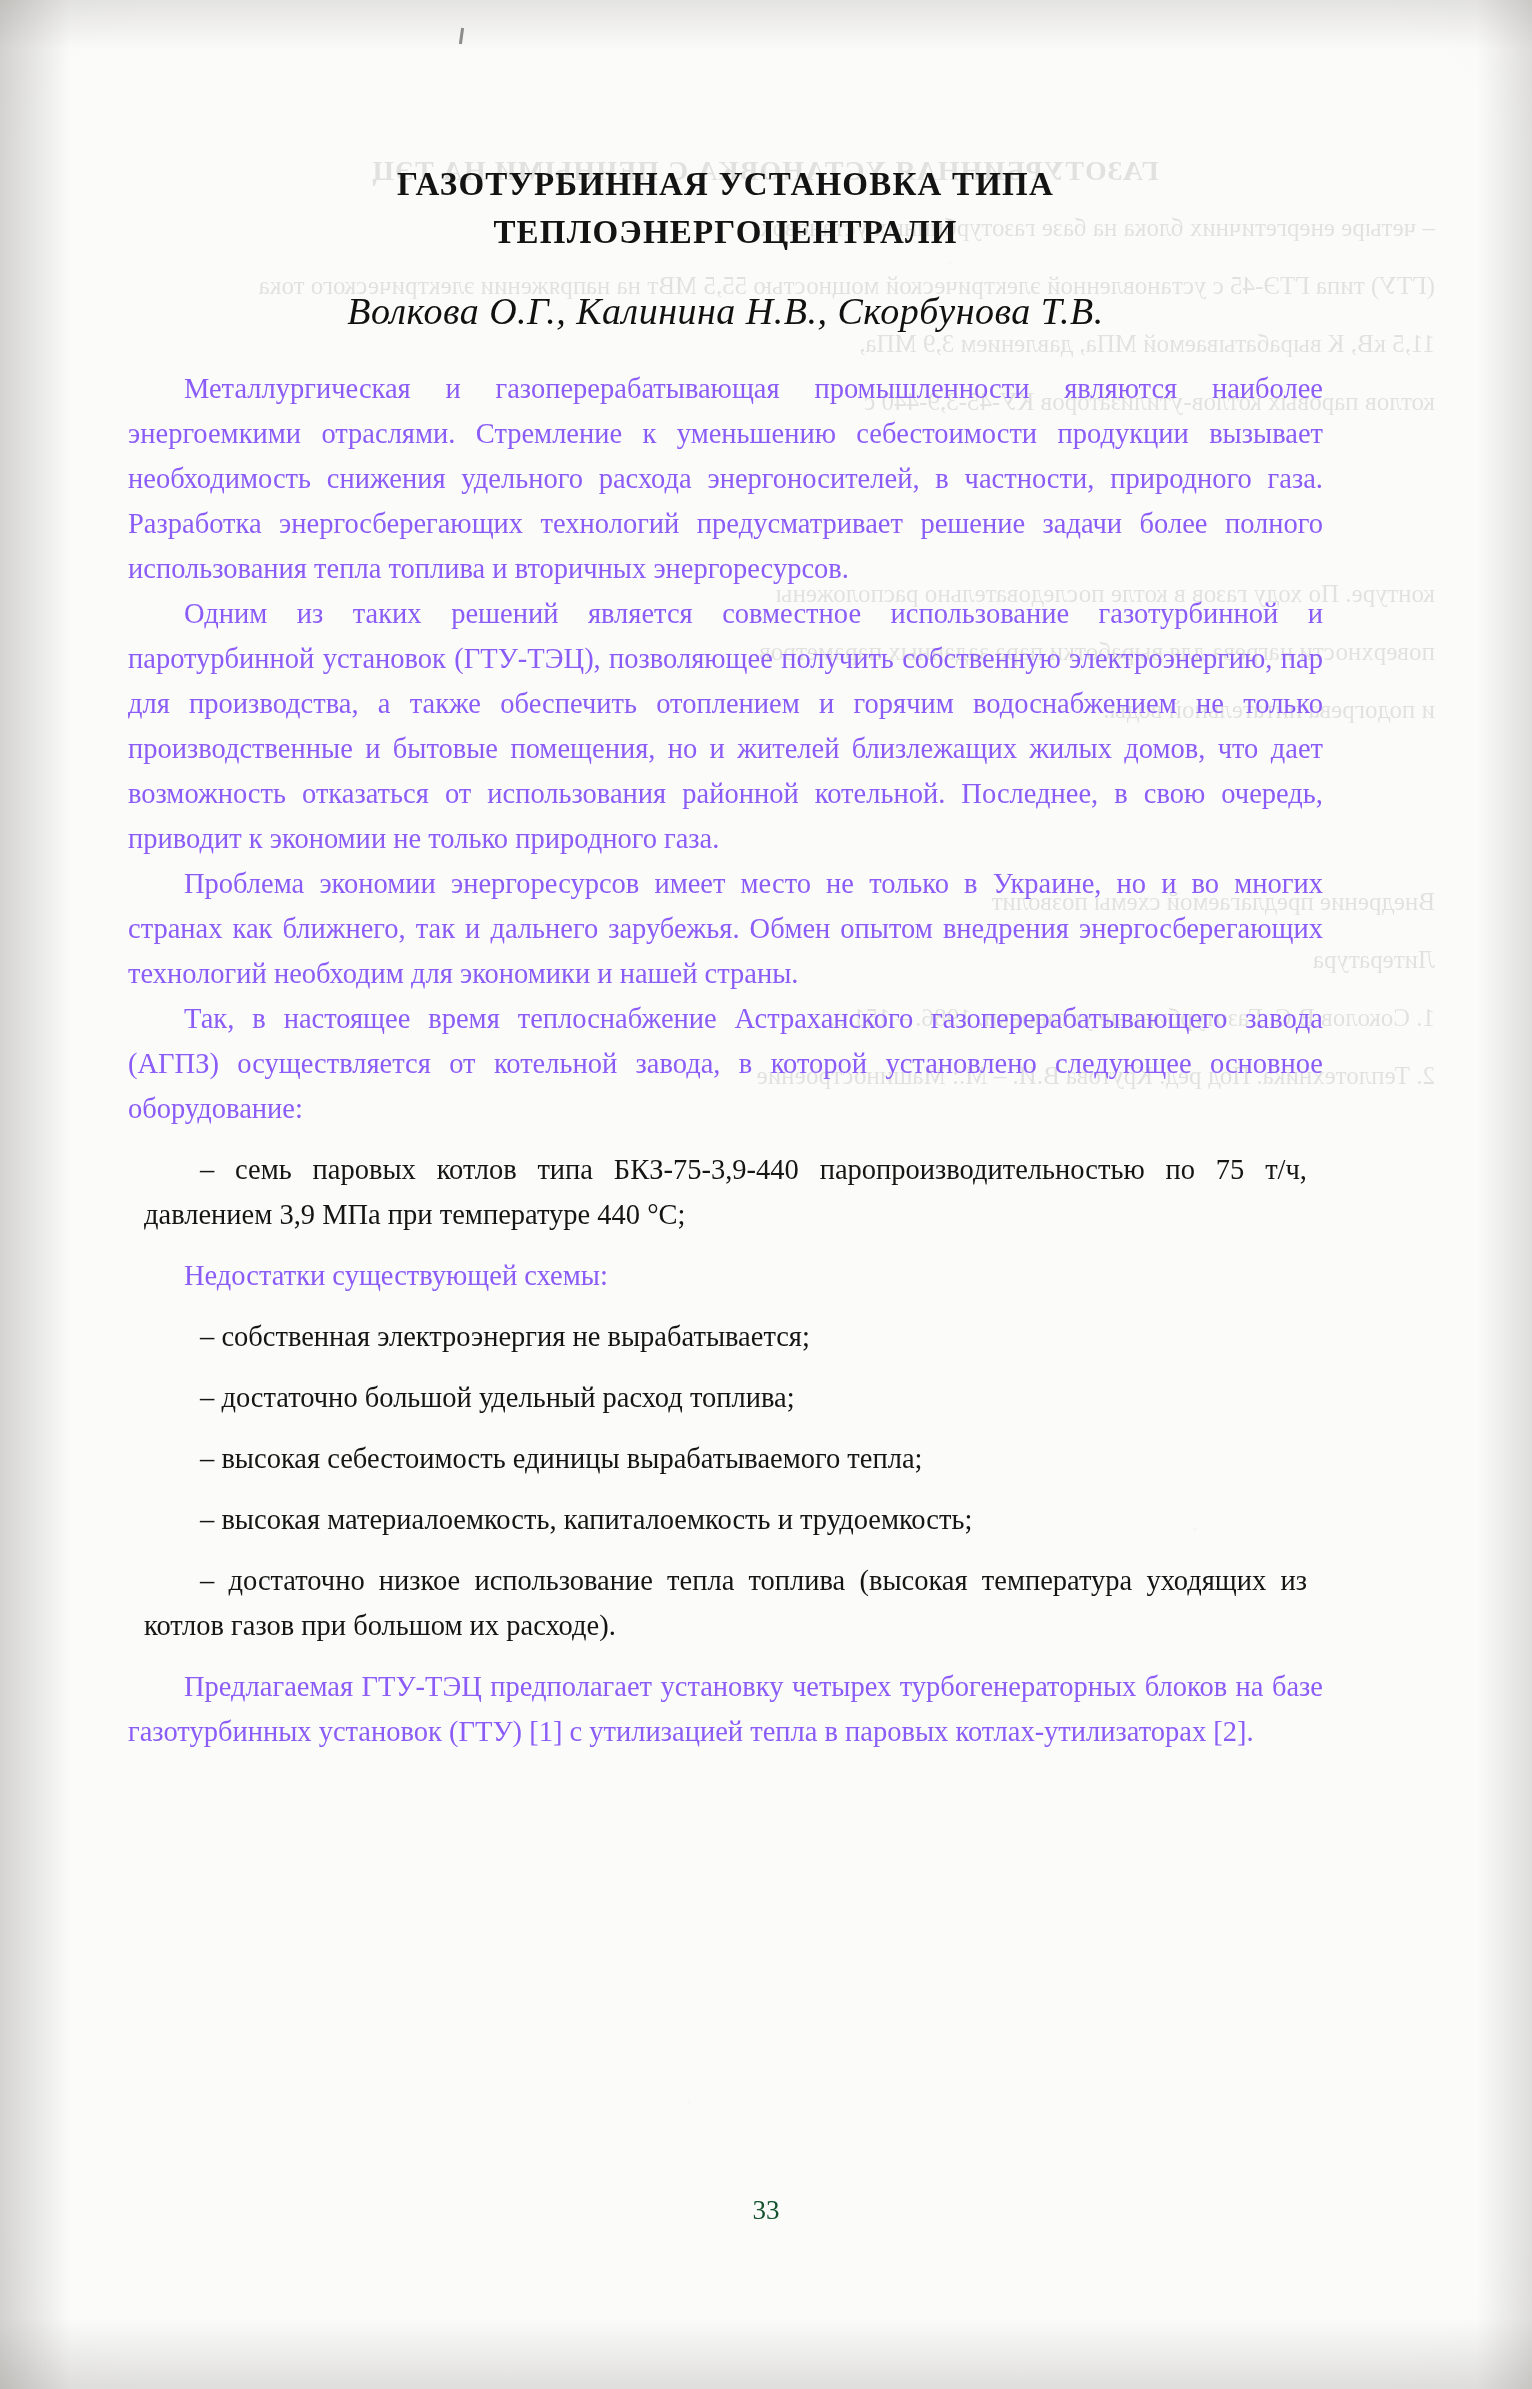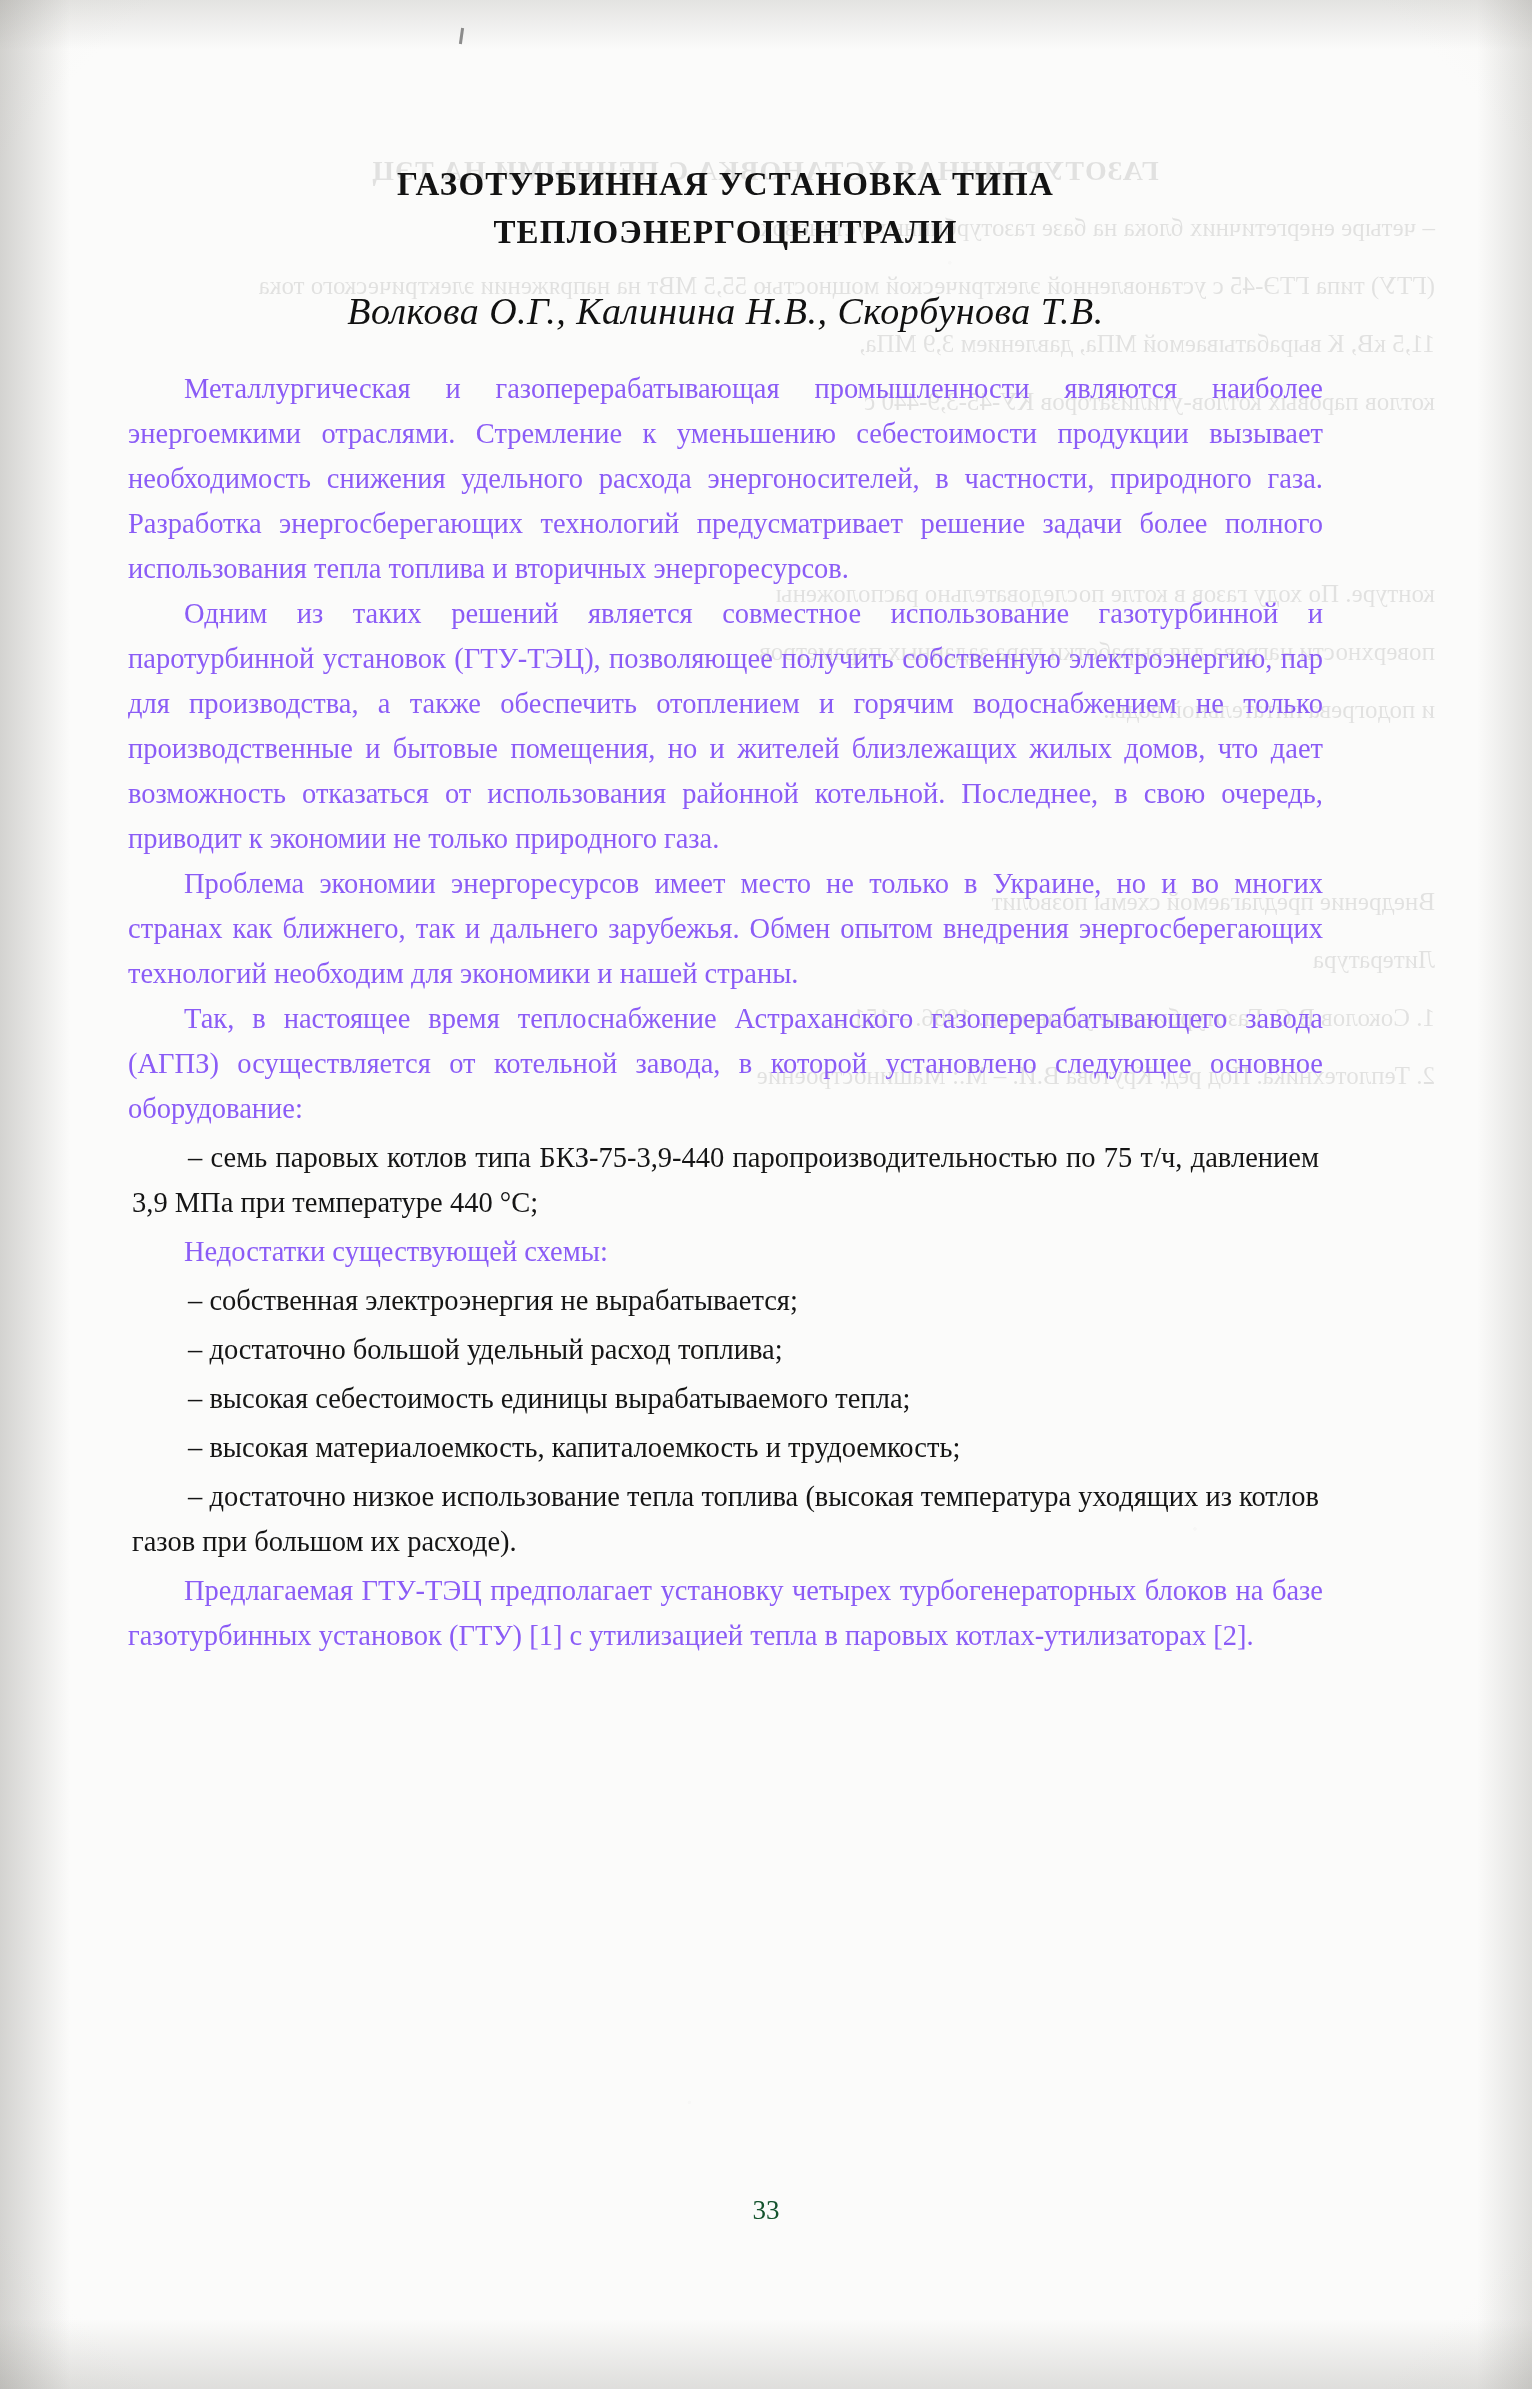--- a/index.html
+++ b/index.html
@@ -137,21 +137,21 @@
     list-style: none;
     margin: 0;
     padding: 0;
   }
   ul.bullets li {
     text-align: justify;
     font-size: 28.5px;
     line-height: 45px;
     color: #151515;
     text-indent: 56px;
-    margin: 4px;
+    margin: 16px;
   }
 
   .page-number {
     position: absolute;
     top: 2195px;
     left: 0;
     width: 1532px;
     text-align: center;
     font-size: 27px;
     color: #14532d;

